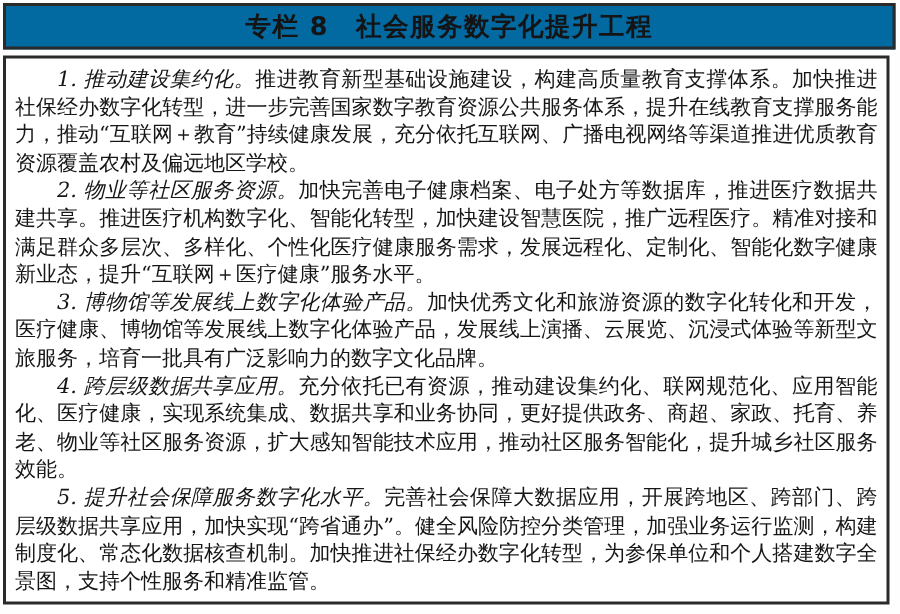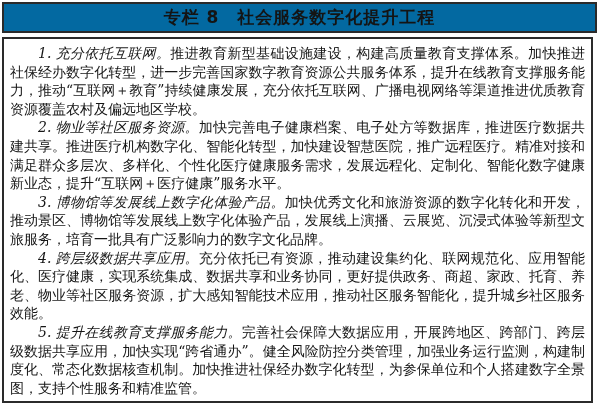--- a/index.html
+++ b/index.html
@@ -58,25 +58,25 @@
 <body>
 
 <div class="page">
 
   <div class="title-box">
     <span class="title-text">专栏 8　社会服务数字化提升工程</span>
   </div>
 
   <div class="body-box">
 
-    <p class="para"><span class="num">1.</span><span class="lead">充分依托互联网。</span><span>推进教育新型基础设施建设，构建高质量教育支撑体系。加快推进社保经办数字化转型，进一步完善国家数字教育资源公共服务体系，提升在线教育支撑服务能力，推动“互联网＋教育”持续健康发展，充分依托互联网、广播电视网络等渠道推进优质教育资源覆盖农村及偏远地区学校。</span></p>
+    <p class="para"><span class="num">1.</span><span class="lead">推动建设集约化。</span><span>推进教育新型基础设施建设，构建高质量教育支撑体系。加快推进社保经办数字化转型，进一步完善国家数字教育资源公共服务体系，提升在线教育支撑服务能力，推动“互联网＋教育”持续健康发展，充分依托互联网、广播电视网络等渠道推进优质教育资源覆盖农村及偏远地区学校。</span></p>
 
     <p class="para"><span class="num">2.</span><span class="lead">物业等社区服务资源。</span><span>加快完善电子健康档案、电子处方等数据库，推进医疗数据共建共享。推进医疗机构数字化、智能化转型，加快建设智慧医院，推广远程医疗。精准对接和满足群众多层次、多样化、个性化医疗健康服务需求，发展远程化、定制化、智能化数字健康新业态，提升“互联网＋医疗健康”服务水平。</span></p>
 
-    <p class="para"><span class="num">3.</span><span class="lead">博物馆等发展线上数字化体验产品。</span><span>加快优秀文化和旅游资源的数字化转化和开发，推动景区、博物馆等发展线上数字化体验产品，发展线上演播、云展览、沉浸式体验等新型文旅服务，培育一批具有广泛影响力的数字文化品牌。</span></p>
+    <p class="para"><span class="num">3.</span><span class="lead">博物馆等发展线上数字化体验产品。</span><span>加快优秀文化和旅游资源的数字化转化和开发，医疗健康、博物馆等发展线上数字化体验产品，发展线上演播、云展览、沉浸式体验等新型文旅服务，培育一批具有广泛影响力的数字文化品牌。</span></p>
 
     <p class="para"><span class="num">4.</span><span class="lead">跨层级数据共享应用。</span><span>充分依托已有资源，推动建设集约化、联网规范化、应用智能化、医疗健康，实现系统集成、数据共享和业务协同，更好提供政务、商超、家政、托育、养老、物业等社区服务资源，扩大感知智能技术应用，推动社区服务智能化，提升城乡社区服务效能。</span></p>
 
-    <p class="para"><span class="num">5.</span><span class="lead">提升在线教育支撑服务能力。</span><span>完善社会保障大数据应用，开展跨地区、跨部门、跨层级数据共享应用，加快实现“跨省通办”。健全风险防控分类管理，加强业务运行监测，构建制度化、常态化数据核查机制。加快推进社保经办数字化转型，为参保单位和个人搭建数字全景图，支持个性服务和精准监管。</span></p>
+    <p class="para"><span class="num">5.</span><span class="lead">提升社会保障服务数字化水平。</span><span>完善社会保障大数据应用，开展跨地区、跨部门、跨层级数据共享应用，加快实现“跨省通办”。健全风险防控分类管理，加强业务运行监测，构建制度化、常态化数据核查机制。加快推进社保经办数字化转型，为参保单位和个人搭建数字全景图，支持个性服务和精准监管。</span></p>
 
   </div>
 
 </div>
 
 </body></html>

